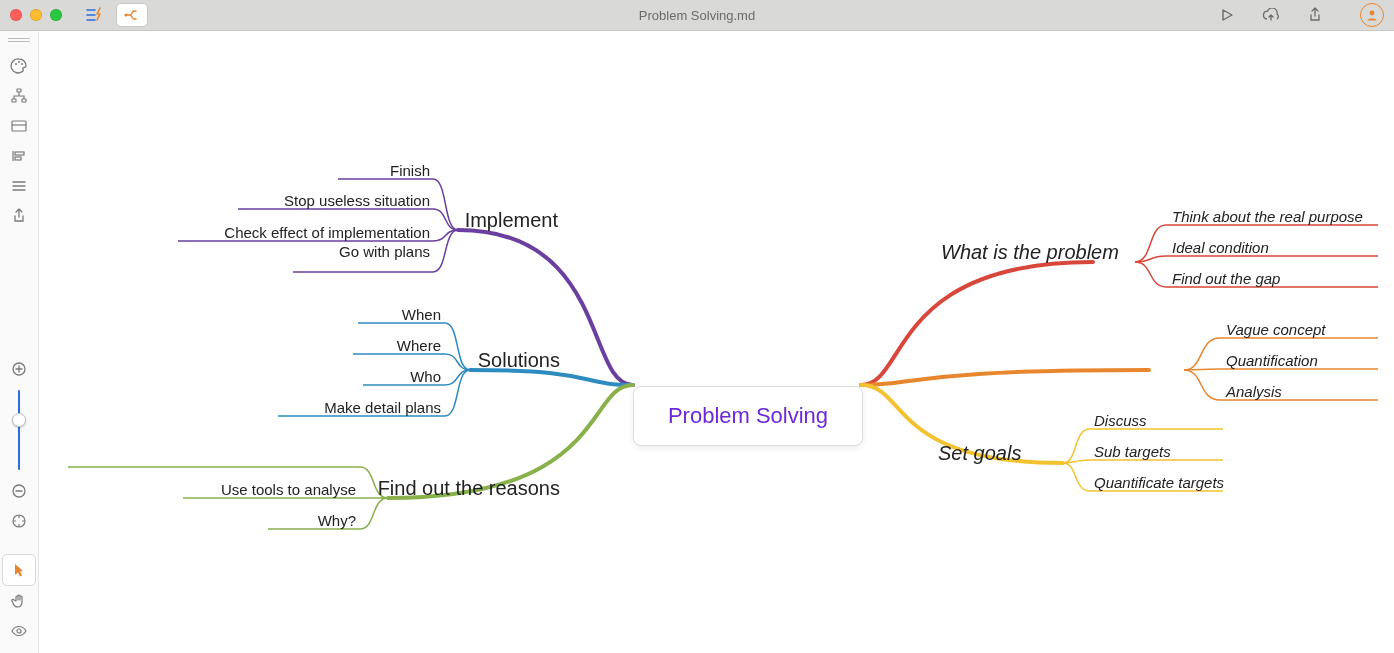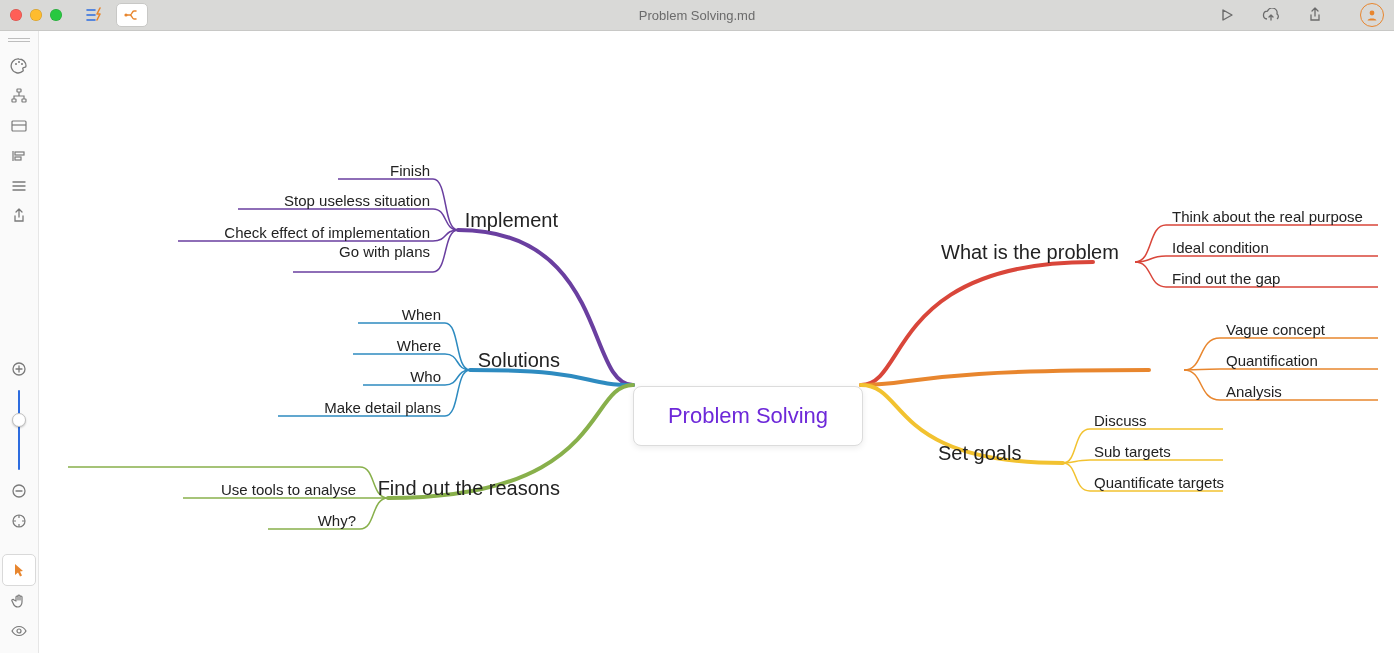--- a/index.html
+++ b/index.html
@@ -118,21 +118,21 @@
     border-radius:8px;
     box-shadow: 0 2px 6px rgba(0,0,0,.08);
     display:flex; align-items:center; justify-content:center;
     font-size:22px; font-weight:500; color:#6d28d9;
   }
   
   .node {
     position:absolute; font-size:16px; color:#222; white-space:nowrap;
     transform: translate(0,-50%);
   }
-  .node.right { text-align:center; }
+  .node.right { text-align:center;font-style:italic; }
   .node.left  { text-align:right; transform: translate(-100%,-50%); }
   .branch { font-size:20px; }
   .leaf { font-size:15px; }
 </style>
 </head>
 <body>
 
 <div class="titlebar">
   <div class="traffic">
     <div class="dot red"></div>

